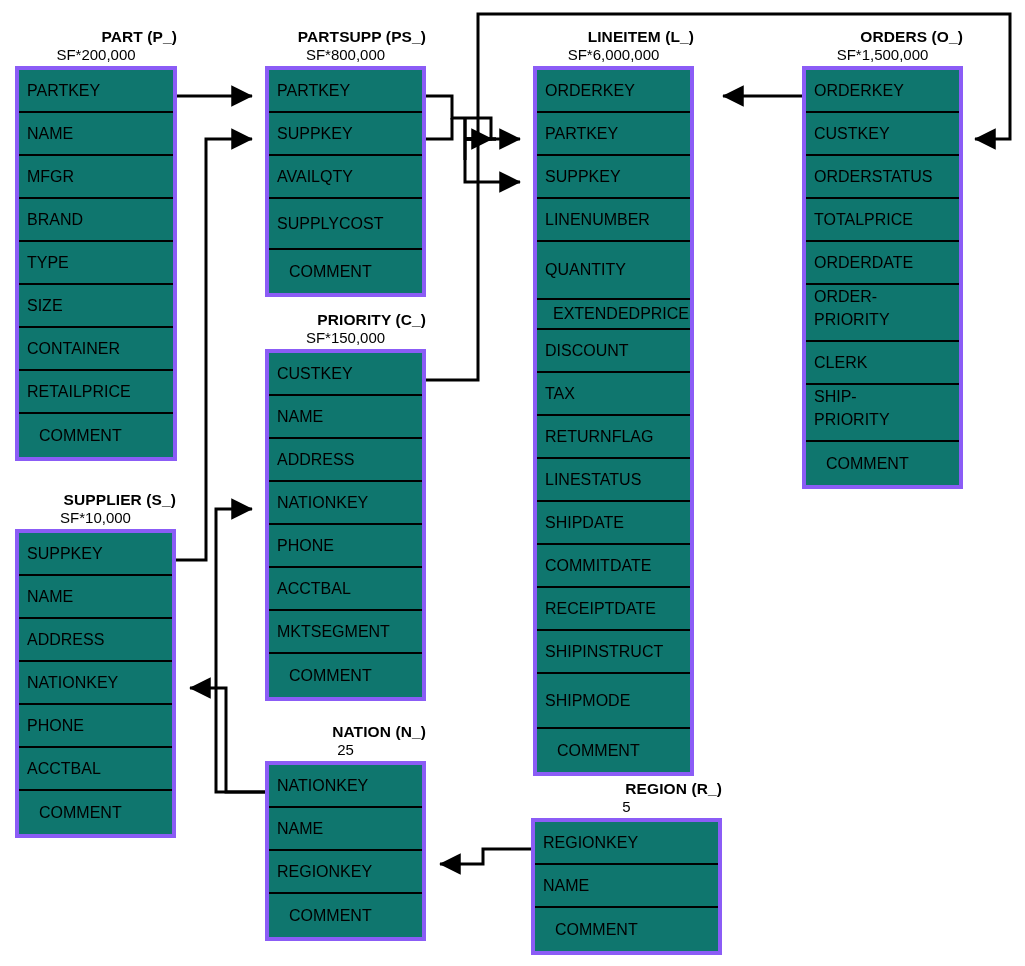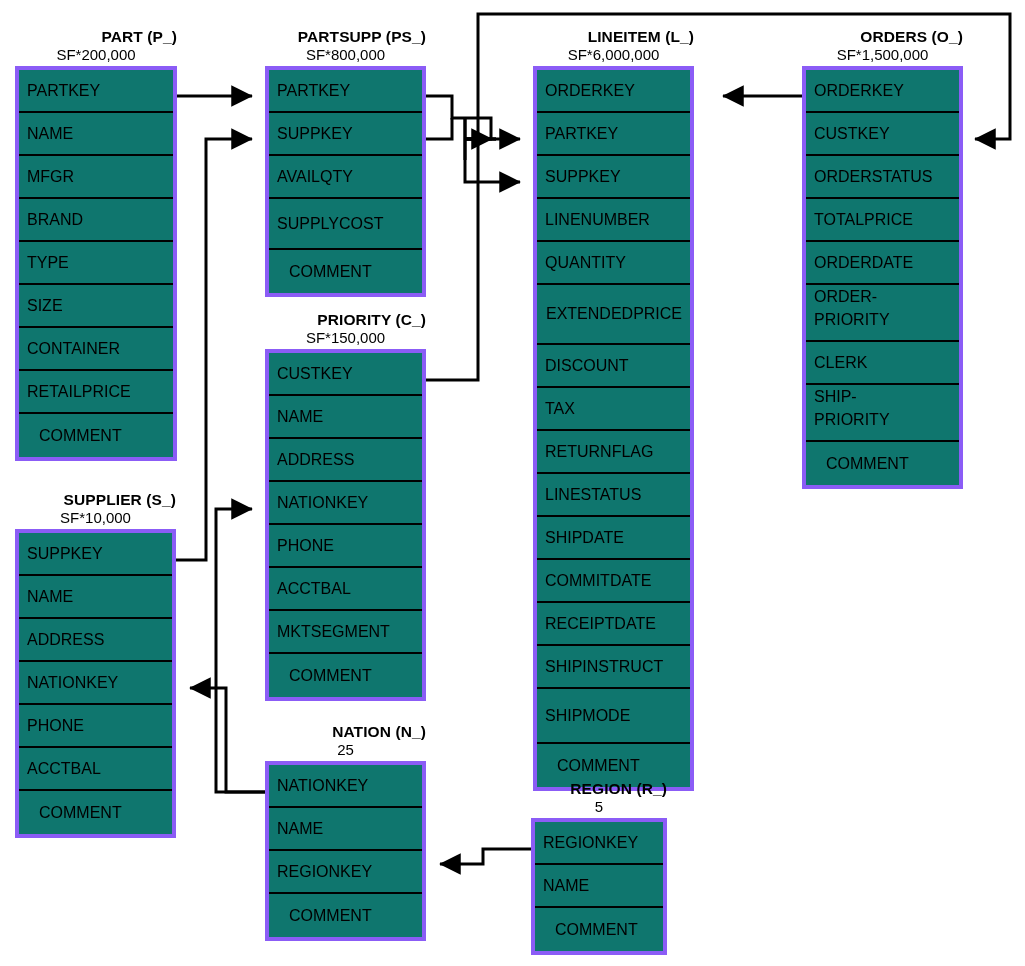--- a/index.html
+++ b/index.html
@@ -108,22 +108,22 @@
   </div>
 
   <div class="entity" style="left:533px;top:28px;width:161px;">
     <div class="ent-title">LINEITEM (L_)</div>
     <div class="ent-card">SF*6,000,000</div>
     <div class="ent-box">
       <div class="fld" style="height:43px">ORDERKEY</div>
       <div class="fld" style="height:43px">PARTKEY</div>
       <div class="fld" style="height:43px">SUPPKEY</div>
       <div class="fld" style="height:43px">LINENUMBER</div>
-      <div class="fld" style="height:43px">QUANTITY</div>
-      <div class="fld" style="height:60px;padding-left:9px">EXTENDEDPRICE</div>
+      <div class="fld" style="height:58px">QUANTITY</div>
+      <div class="fld" style="height:30px;padding-left:16px">EXTENDEDPRICE</div>
       <div class="fld" style="height:43px">DISCOUNT</div>
       <div class="fld" style="height:43px">TAX</div>
       <div class="fld" style="height:43px">RETURNFLAG</div>
       <div class="fld" style="height:43px">LINESTATUS</div>
       <div class="fld" style="height:43px">SHIPDATE</div>
       <div class="fld" style="height:43px">COMMITDATE</div>
       <div class="fld" style="height:43px">RECEIPTDATE</div>
       <div class="fld" style="height:43px">SHIPINSTRUCT</div>
       <div class="fld" style="height:55px">SHIPMODE</div>
       <div class="fld" style="height:43px">COMMENT</div>
@@ -185,21 +185,21 @@
     <div class="ent-title">NATION (N_)</div>
     <div class="ent-card">25</div>
     <div class="ent-box">
       <div class="fld" style="height:43px">NATIONKEY</div>
       <div class="fld" style="height:43px">NAME</div>
       <div class="fld" style="height:43px">REGIONKEY</div>
       <div class="fld" style="height:43px">COMMENT</div>
     </div>
   </div>
 
-  <div class="entity" style="left:531px;top:780px;width:136px;">
+  <div class="entity" style="left:531px;top:780px;width:191px;">
     <div class="ent-title">REGION (R_)</div>
     <div class="ent-card">5</div>
     <div class="ent-box">
       <div class="fld" style="height:43px">REGIONKEY</div>
       <div class="fld" style="height:43px">NAME</div>
       <div class="fld" style="height:43px">COMMENT</div>
     </div>
   </div>
 
 </div>

